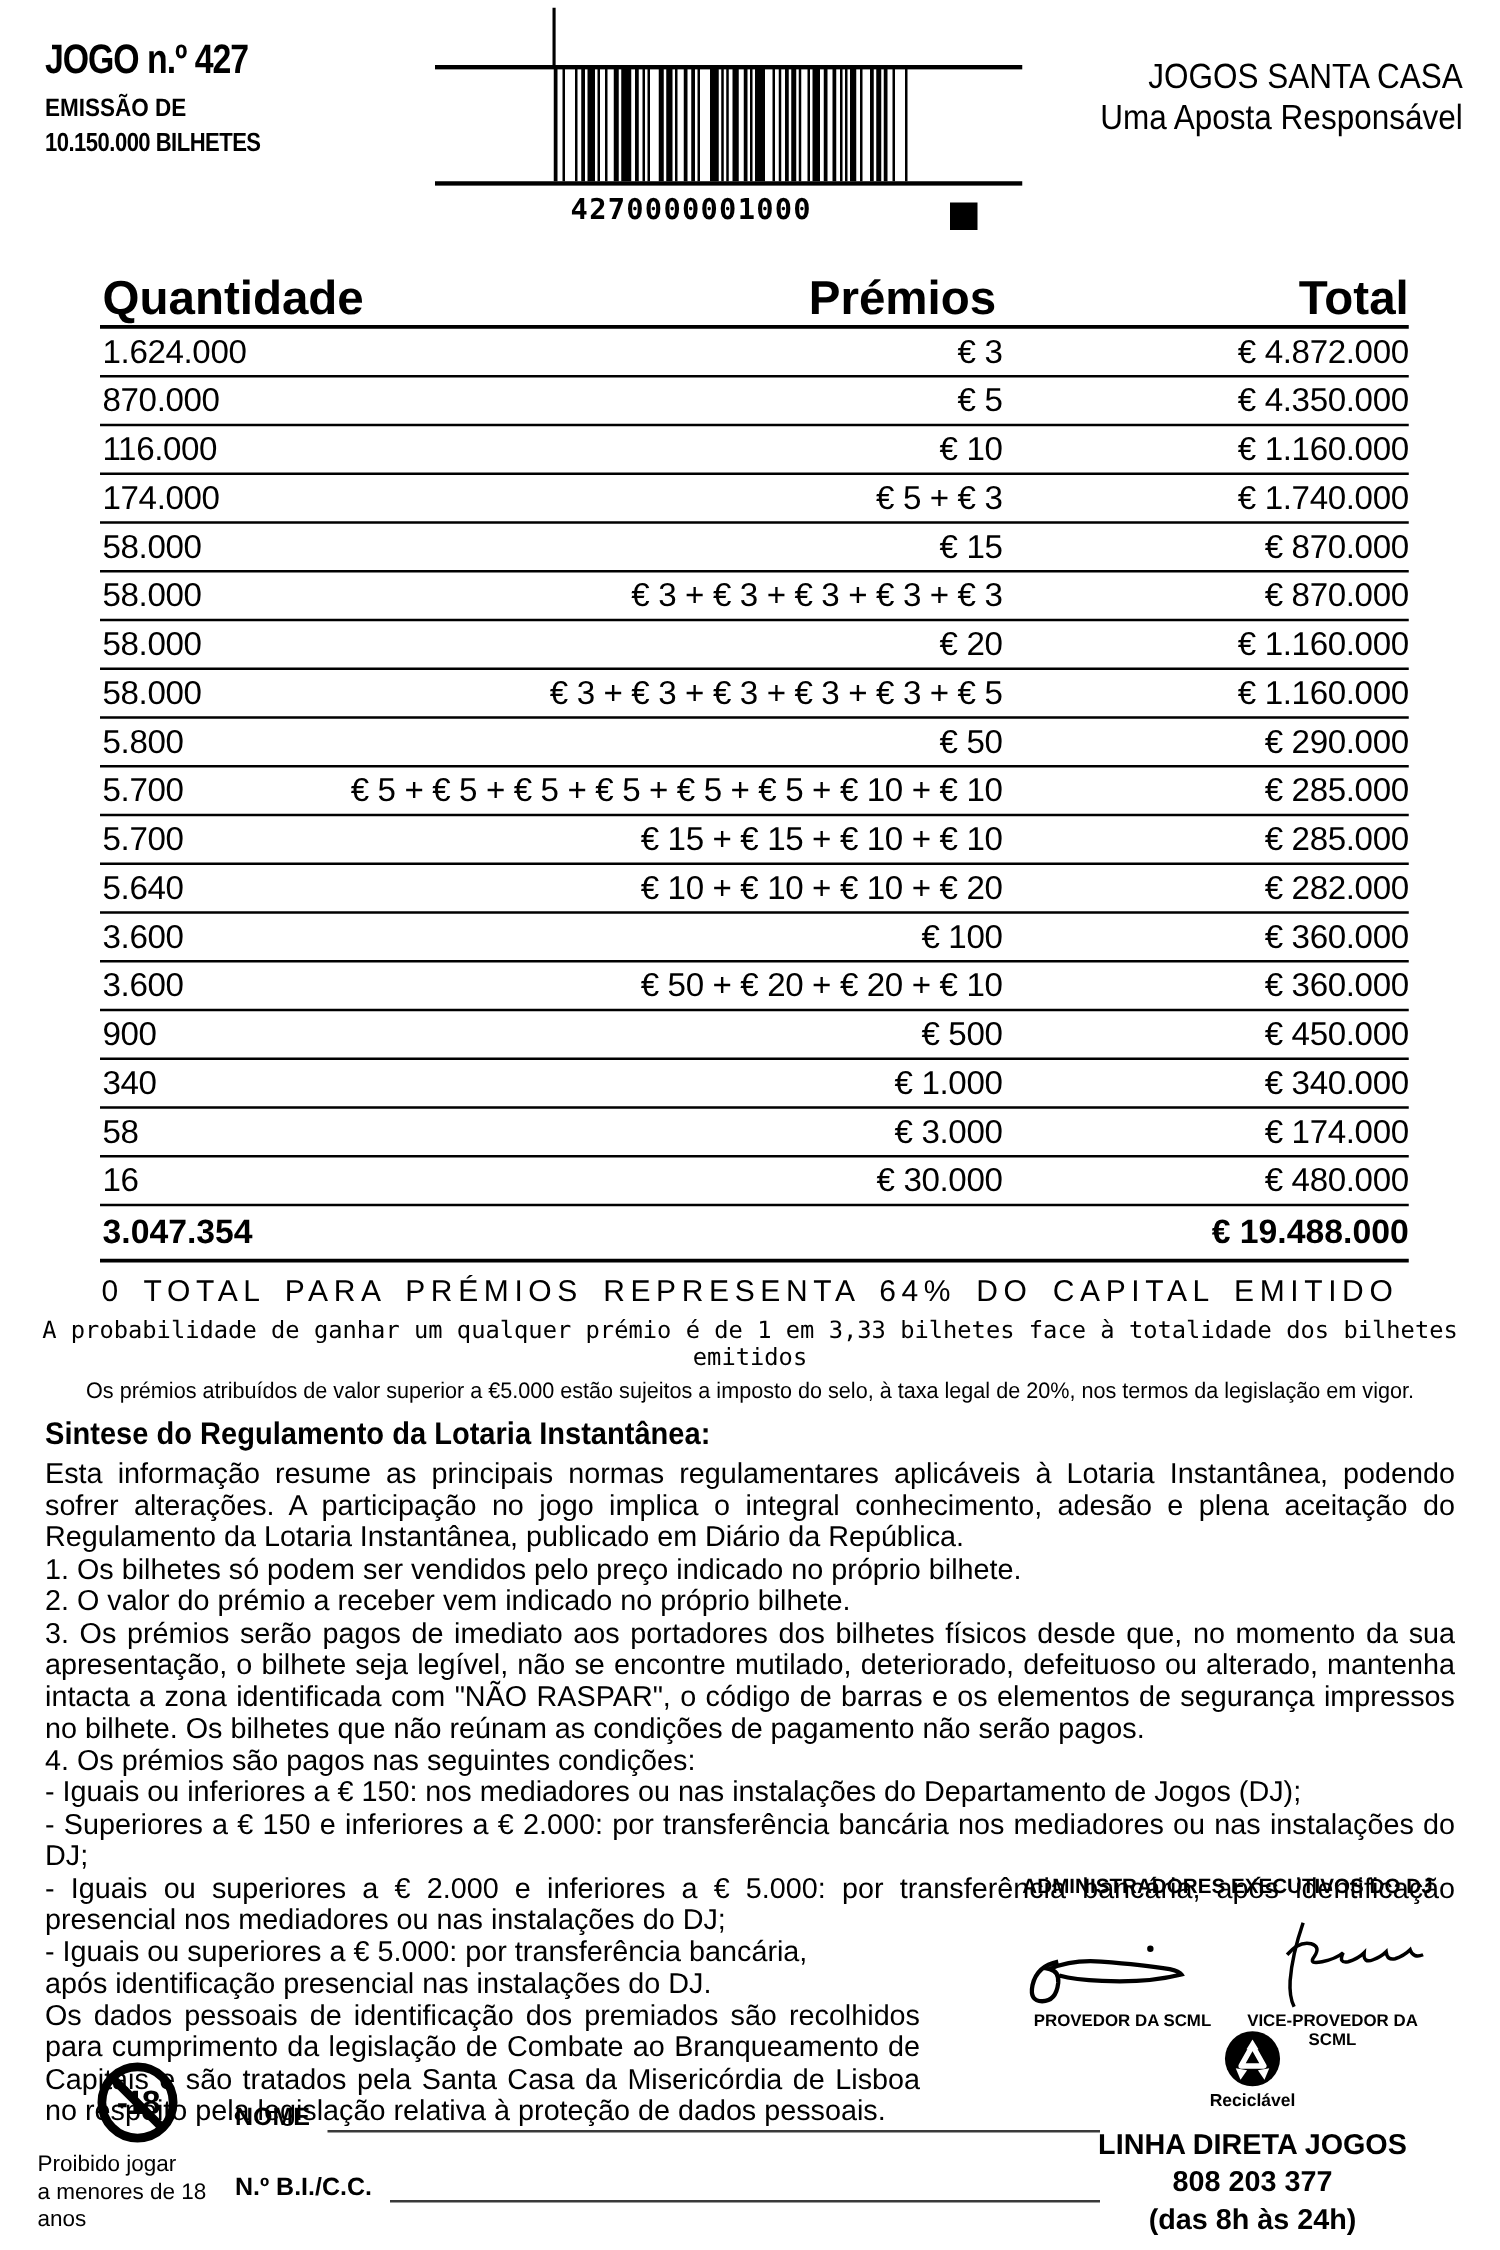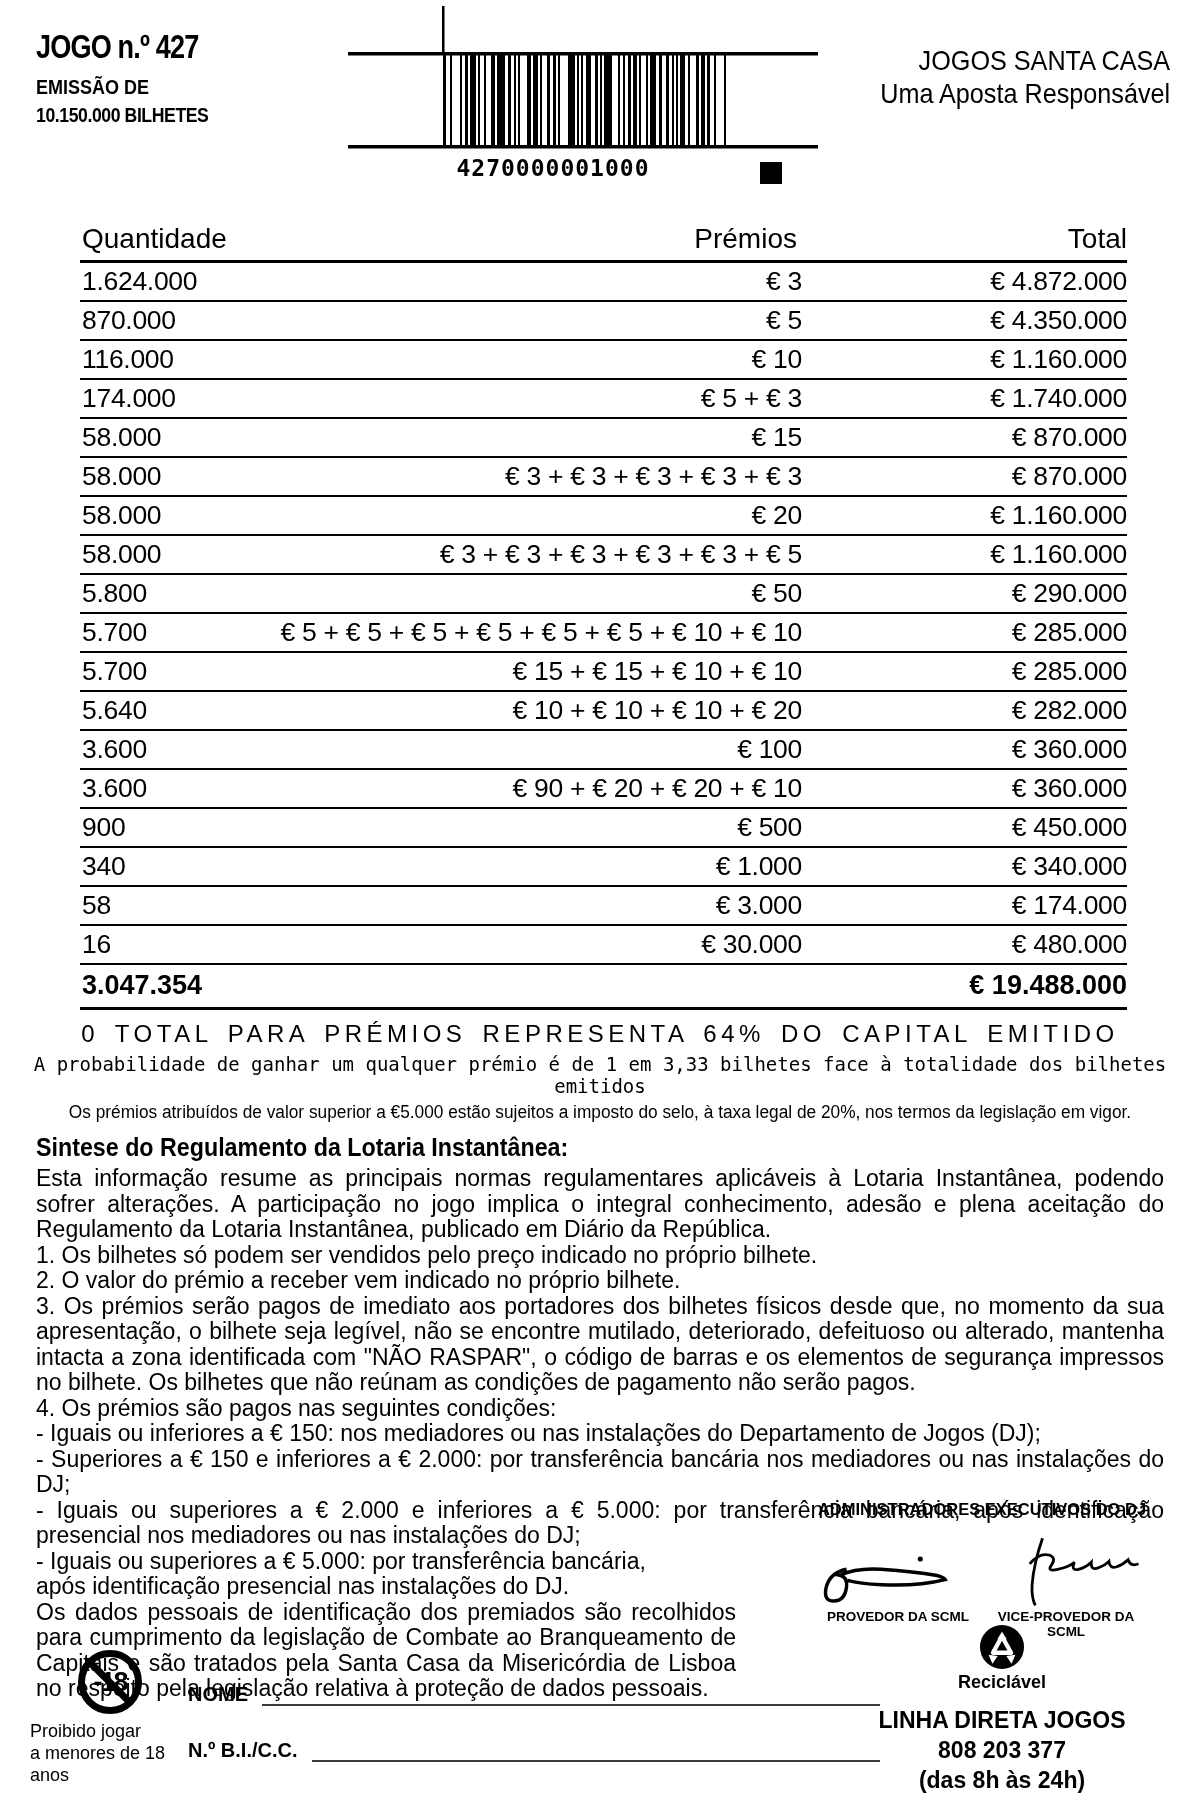--- a/index.html
+++ b/index.html
@@ -14,21 +14,21 @@
   .barcode-wrap{position:absolute;left:348px;top:6px;width:470px;}
   .barcode-wrap svg{display:block;}
   .barcode-num-row{position:relative;margin-top:4px;height:40px;}
   .barcode-num{position:absolute;left:0;right:60px;text-align:center;font-family:"DejaVu Sans Mono",monospace;font-size:23px;font-weight:bold;letter-spacing:1px;}
   .barcode-square{position:absolute;left:412px;top:7px;width:22px;height:22px;background:#000;}
   .brand-block{position:absolute;right:30px;top:44px;text-align:right;font-size:28px;line-height:33px;transform:scaleX(.9);transform-origin:right;}
 
   
   .table{margin:24px 73px 0 80px;}
   .thead,.trow,.trow-total{position:relative;}
-  .thead{height:38px;border-bottom:3px solid #000;font-weight:normal;font-size:28px;line-height:34px;}
+  .thead{height:38px;border-bottom:3px solid #000;font-weight:bold;font-size:38px;line-height:34px;}
   .thead .qty{position:absolute;left:2px;}
   .thead .premios{position:absolute;right:330px;}
   .thead .total{position:absolute;right:0;}
   .trow{height:37px;border-bottom:2px solid #000;font-size:26.5px;line-height:36px;letter-spacing:-.3px;}
   .trow .qty{position:absolute;left:2px;}
   .trow .premios{position:absolute;right:325px;white-space:nowrap;}
   .trow .total{position:absolute;right:0;white-space:nowrap;}
   .trow-total{height:42px;border-bottom:3px solid #000;font-weight:bold;font-size:27px;line-height:40px;}
   .trow-total .qty{position:absolute;left:2px;}
   .trow-total .total{position:absolute;right:0;}
@@ -59,21 +59,21 @@
   .age-icon{width:50px;height:50px;border:7px solid #000;border-radius:50%;margin:0 auto;position:relative;display:flex;align-items:center;justify-content:center;}
   .age-icon::before{content:'';position:absolute;left:-6px;right:-6px;height:7px;background:#000;transform:rotate(45deg);}
   .age-text{position:relative;font-weight:bold;font-size:27px;letter-spacing:-2px;}
   .age-line{font-size:18px;margin-top:3px;line-height:22px;}
   .fields{position:absolute;left:188px;top:40px;width:692px;}
   .field-row{display:flex;align-items:flex-end;margin-bottom:30px;}
   .field-label{font-weight:bold;font-size:20px;margin-right:14px;white-space:nowrap;}
   .field-line{flex:1;border-bottom:2px solid #3a3a3a;height:24px;}
   .right-block{position:absolute;right:30px;top:-16px;width:336px;text-align:center;}
   .recycle{width:46px;height:46px;margin:0 auto;}
-  .recycle-label{font-size:18px;font-weight:bold;margin-top:2px;}
+  .recycle-label{font-size:14px;font-weight:bold;margin-top:2px;}
   .hotline{margin-top:12px;font-weight:bold;font-size:23px;line-height:30px;}
 </style>
 </head>
 <body>
 
 <div class="header">
   <div class="game-block">
     <div class="game-no">JOGO n.º 427</div>
     <div class="emiss1">EMISSÃO DE</div>
     <div class="emiss2">10.150.000 BILHETES</div>
@@ -209,21 +209,21 @@
         <span class="premios">€ 10 + € 10 + € 10 + € 20</span>
         <span class="total">€ 282.000</span>
       </div>
       <div class="trow">
         <span class="qty">3.600</span>
         <span class="premios">€ 100</span>
         <span class="total">€ 360.000</span>
       </div>
       <div class="trow">
         <span class="qty">3.600</span>
-        <span class="premios">€ 90 + € 20 + € 20 + € 10</span>
+        <span class="premios">€ 50 + € 20 + € 20 + € 10</span>
         <span class="total">€ 360.000</span>
       </div>
       <div class="trow">
         <span class="qty">900</span>
         <span class="premios">€ 500</span>
         <span class="total">€ 450.000</span>
       </div>
       <div class="trow">
         <span class="qty">340</span>
         <span class="premios">€ 1.000</span>

